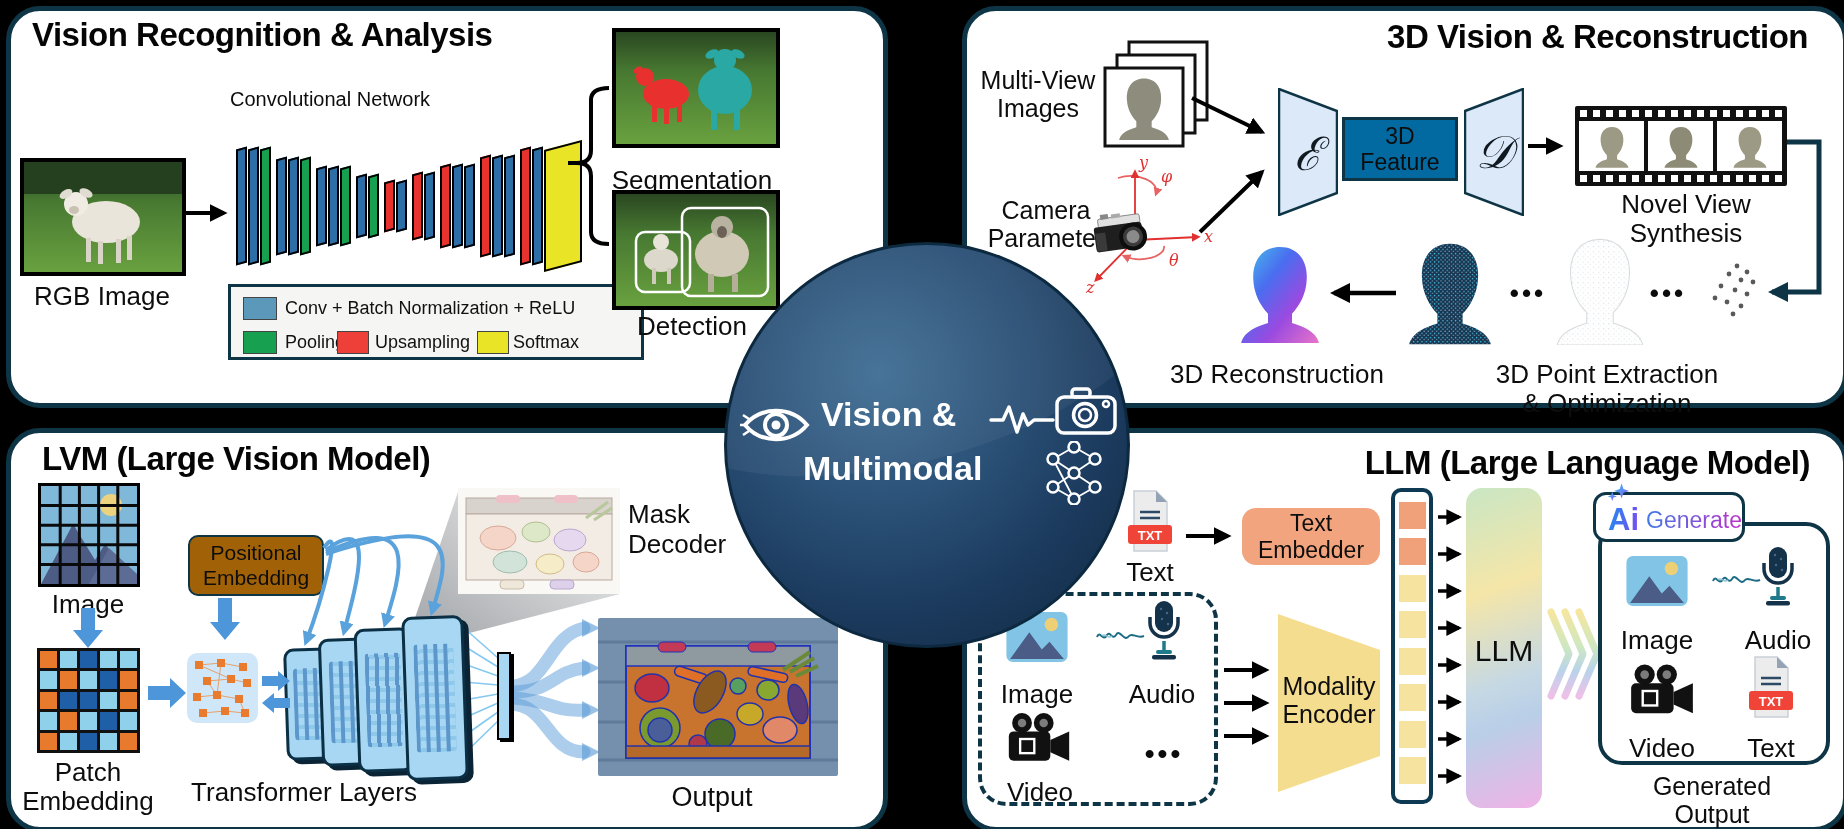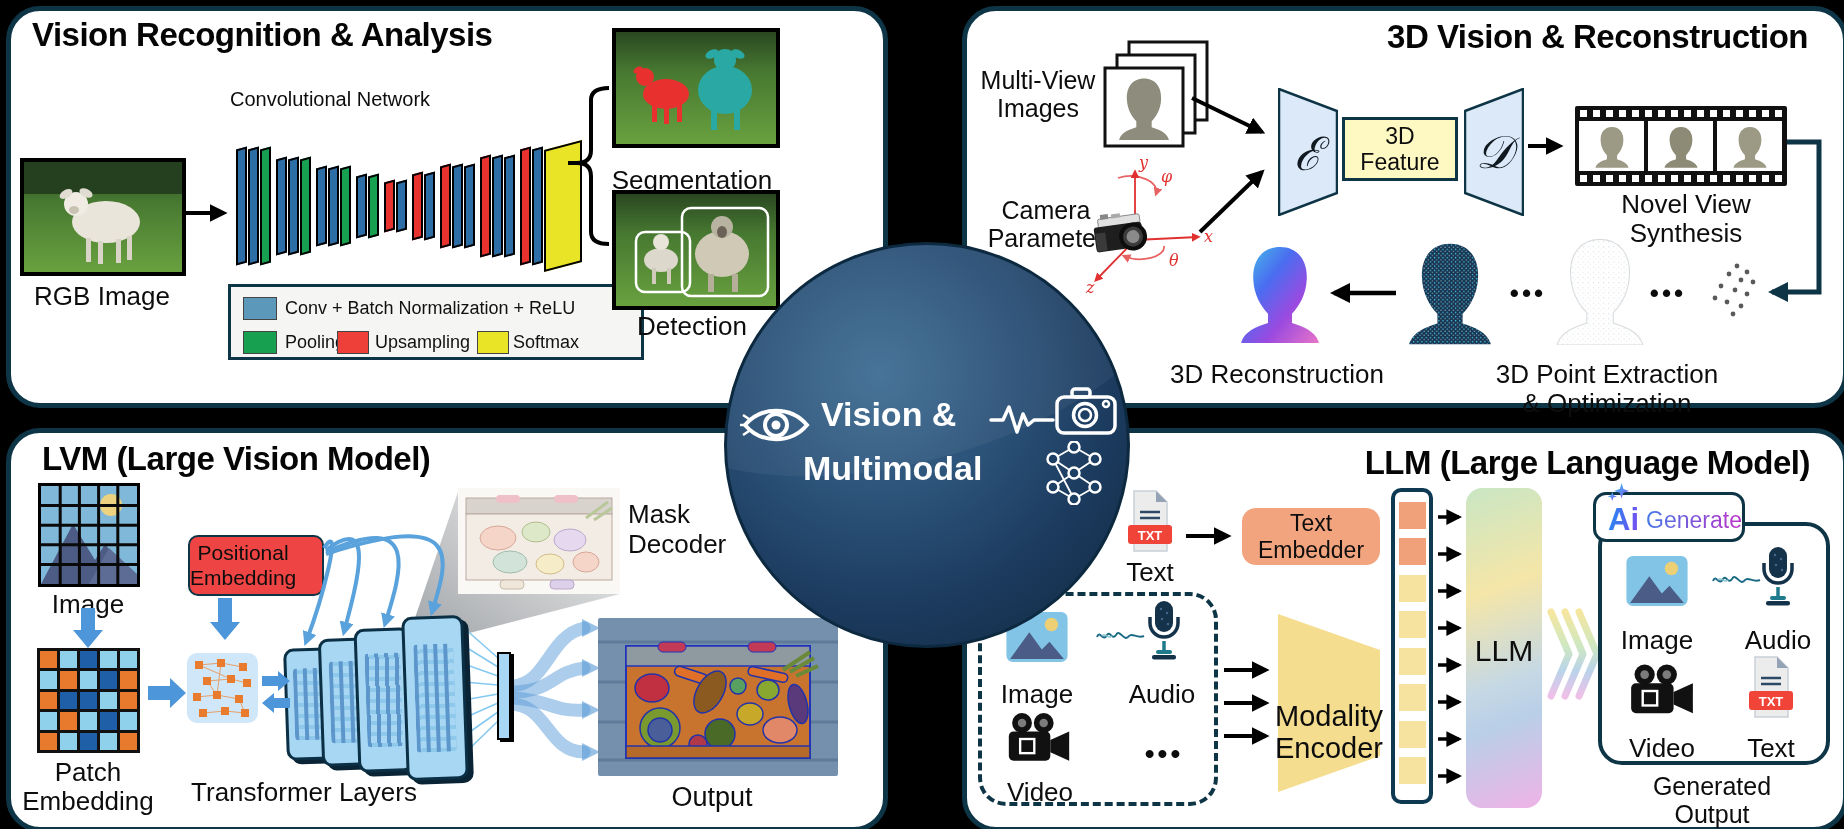--- a/index.html
+++ b/index.html
@@ -33,23 +33,23 @@
   
   .tlayer{position:absolute;background:#a7d7f3;border:3px solid #0b2f45;border-radius:10px;
           box-shadow:5px 4px 0 #0a2335;transform:rotate(-2deg);z-index:2;}
   .tlayer::after{content:"";position:absolute;inset:16% 14%;border-radius:4px;opacity:.6;
      background:repeating-linear-gradient(90deg,#2b6cb0 0 4px,transparent 4px 10px),
                 repeating-linear-gradient(0deg,#7fc0e8 0 4px,transparent 4px 11px);}
   .tbar{position:absolute;left:497px;top:652px;width:10px;height:84px;background:#a7d7f3;
         border:2px solid #000;box-shadow:3px 2px 0 #000;z-index:2;}
   .netbox{position:absolute;left:187px;top:653px;width:71px;height:70px;background:#cfe7f9;
           border-radius:10px;z-index:2;}
-  .posbox{position:absolute;left:188px;top:535px;width:132px;height:57px;background:#ef4444;
+  .posbox{position:absolute;left:188px;top:535px;width:132px;height:57px;background:#a16207;
           border:2.5px solid #0e3546;border-radius:10px;z-index:2;
-          display:flex;align-items:center;text-align:center;
+          display:flex;align-items:center;justify-content:center;text-align:center;
           font-size:21px;line-height:1.15;}
   
   #sphere{position:absolute;left:724px;top:242px;width:400px;height:400px;border-radius:50%;
     background:radial-gradient(circle at 38% 32%, #3f6d94 0%, #2a5076 38%, #1b3a5d 65%, #122840 100%);
     border:3px solid #0c2940;overflow:hidden;z-index:10;}
   #sphere::before{content:"";position:absolute;width:150%;height:78%;border-radius:50%;
     background:rgba(255,255,255,0.05);top:-24%;left:-30%;transform:rotate(-16deg);}
   .sph-txt{position:absolute;color:#fff;font-weight:800;font-size:34px;letter-spacing:0;}
   
   .dashedbox{position:absolute;left:978px;top:592px;width:240px;height:214px;border:4px dashed #0e3546;
@@ -353,21 +353,21 @@
         <circle cx="65" cy="86" r="10" fill="#3c3c3c"></circle>
         <circle cx="65" cy="86" r="6.5" fill="#8a8a8a"></circle>
     </g>
   </svg>
 
   <svg class="ill" style="left:1278px;top:88px;" width="60" height="128" viewBox="0 0 60 128">
     <polygon points="1,1 59,23 59,105 1,127" fill="#dce9f8" stroke="#0e3546" stroke-width="2.5"></polygon>
   </svg>
   <div class="mathsym" style="left:1308px;top:152px;">ℰ</div>
 
-  <div class="ill" style="left:1342px;top:117px;width:116px;height:64px;background:#fef9c3;border:3px solid #0e3546;box-sizing:border-box;display:flex;align-items:center;justify-content:center;">
+  <div class="ill" style="left:1342px;top:117px;width:116px;height:64px;background:#0369a1;border:3px solid #0e3546;box-sizing:border-box;display:flex;align-items:center;justify-content:center;">
     <span style="font-size:23px;text-align:center;line-height:1.15;width:80px;">3D Feature</span>
   </div>
 
   <svg class="ill" style="left:1464px;top:88px;" width="60" height="128" viewBox="0 0 60 128">
     <polygon points="1,23 59,1 59,127 1,105" fill="#dce9f8" stroke="#0e3546" stroke-width="2.5"></polygon>
   </svg>
   <div class="mathsym" style="left:1494px;top:152px;">𝒟</div>
 
   <svg class="ill" style="left:1575px;top:106px;" width="212" height="80" viewBox="0 0 212 80">
     <rect width="212" height="80" rx="2" fill="#111"></rect>
@@ -626,21 +626,21 @@
   <div class="lb" style="left:1162px;top:680px;font-size:26px;">Audio</div>
   <svg class="ill" style="left:1006px;top:712px;" width="66" height="54" viewBox="0 0 70 56">
       <use href="#vidicon"></use>
     </svg>
   <div class="lb" style="left:1040px;top:778px;font-size:26px;">Video</div>
   <div class="dots" style="left:1164px;top:738px;font-size:28px;">•••</div>
 
   <svg class="ill" style="left:1278px;top:614px;" width="102" height="178" viewBox="0 0 102 178">
     <polygon points="0,0 102,36 102,142 0,178" fill="#f5dd8f"></polygon>
   </svg>
-  <div class="lb pre" style="left:1329px;top:672px;font-size:29px;z-index:3;margin-top:28px;">Modality
+  <div class="lb pre" style="left:1329px;top:672px;font-size:25px;z-index:3;">Modality
 Encoder</div>
 
   <div class="tokcol">
     <div class="tok sal"></div>
     <div class="tok sal"></div>
     <div class="tok yel"></div>
     <div class="tok yel"></div>
     <div class="tok yel"></div>
     <div class="tok yel"></div>
     <div class="tok yel"></div>

